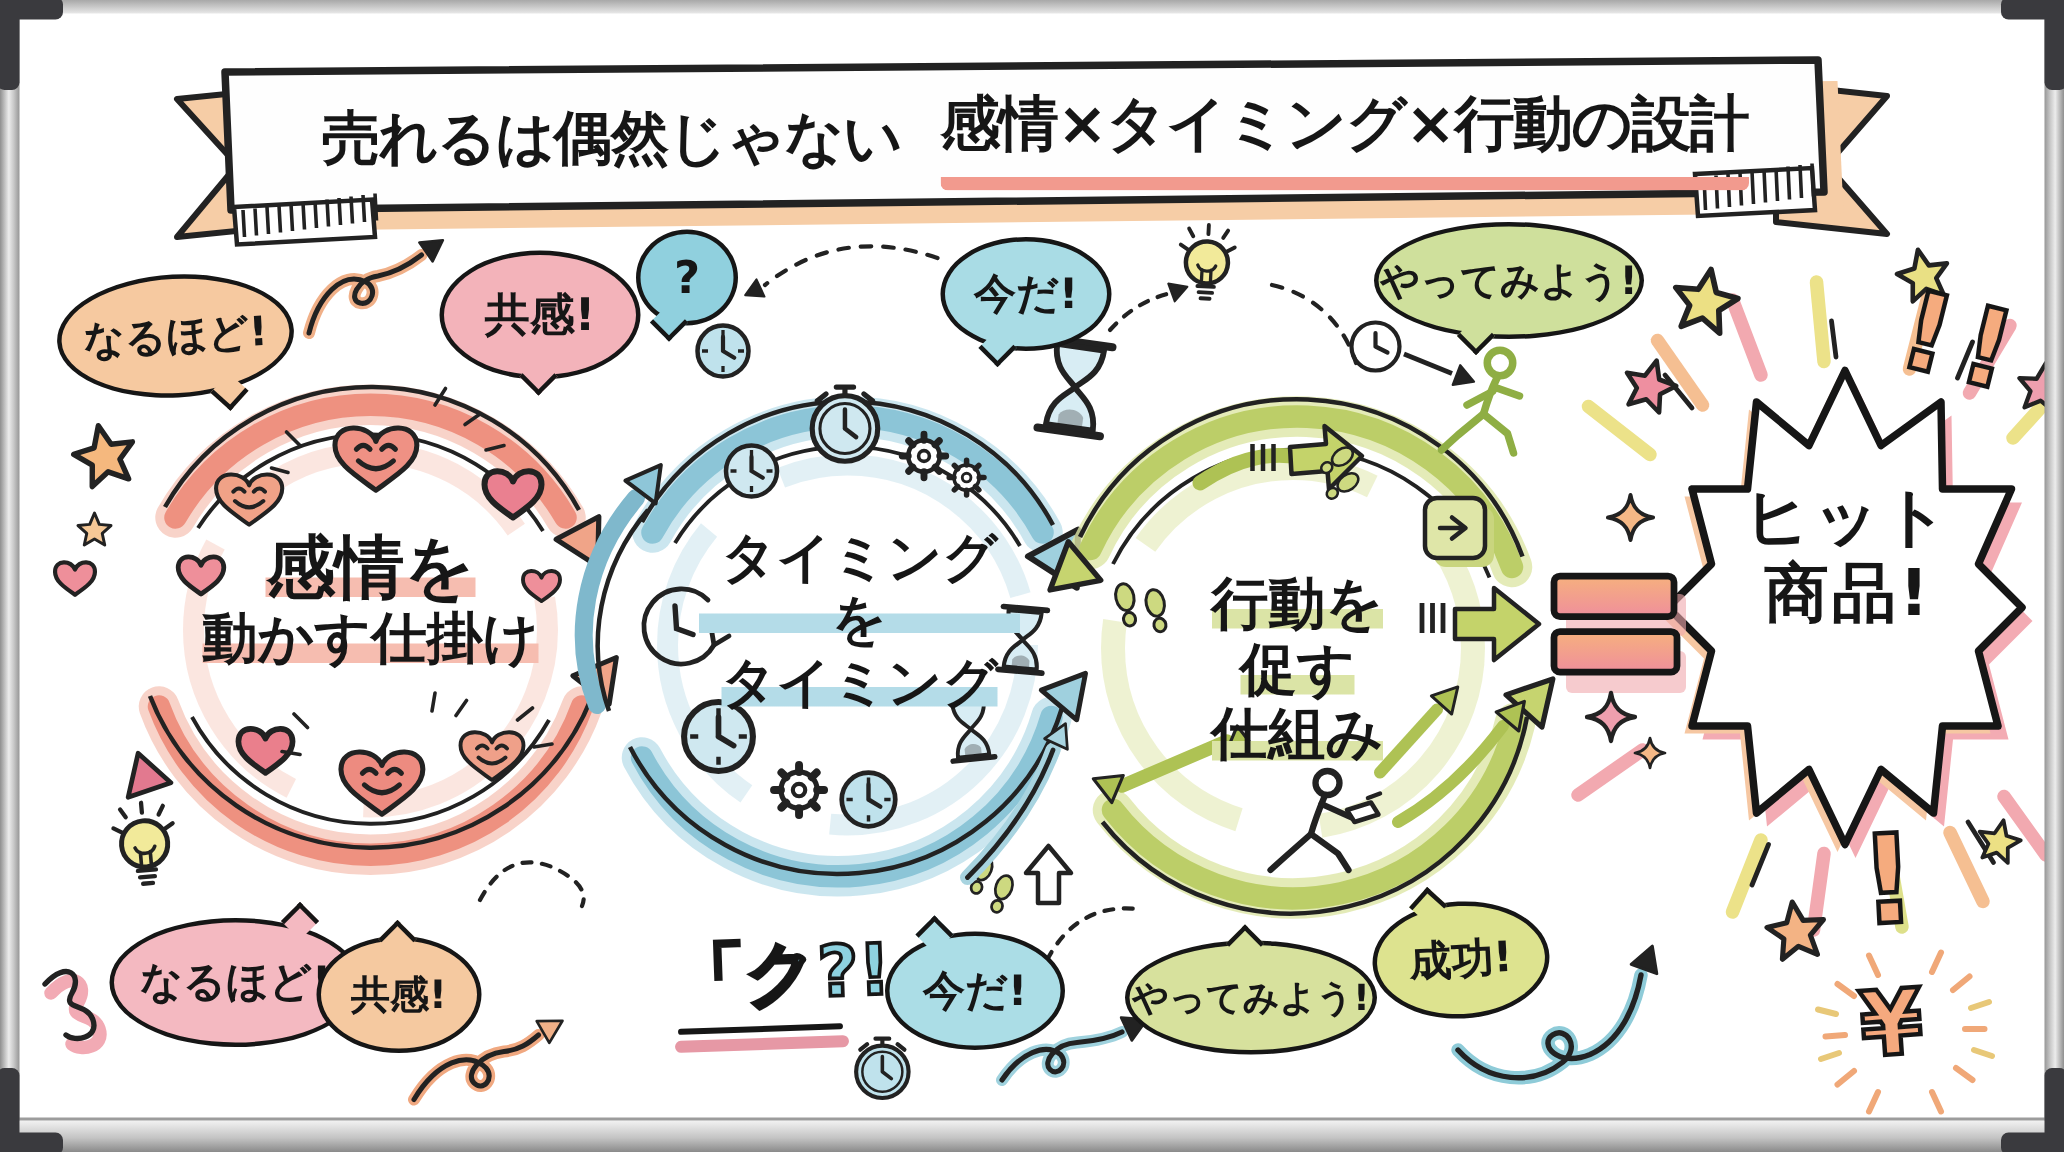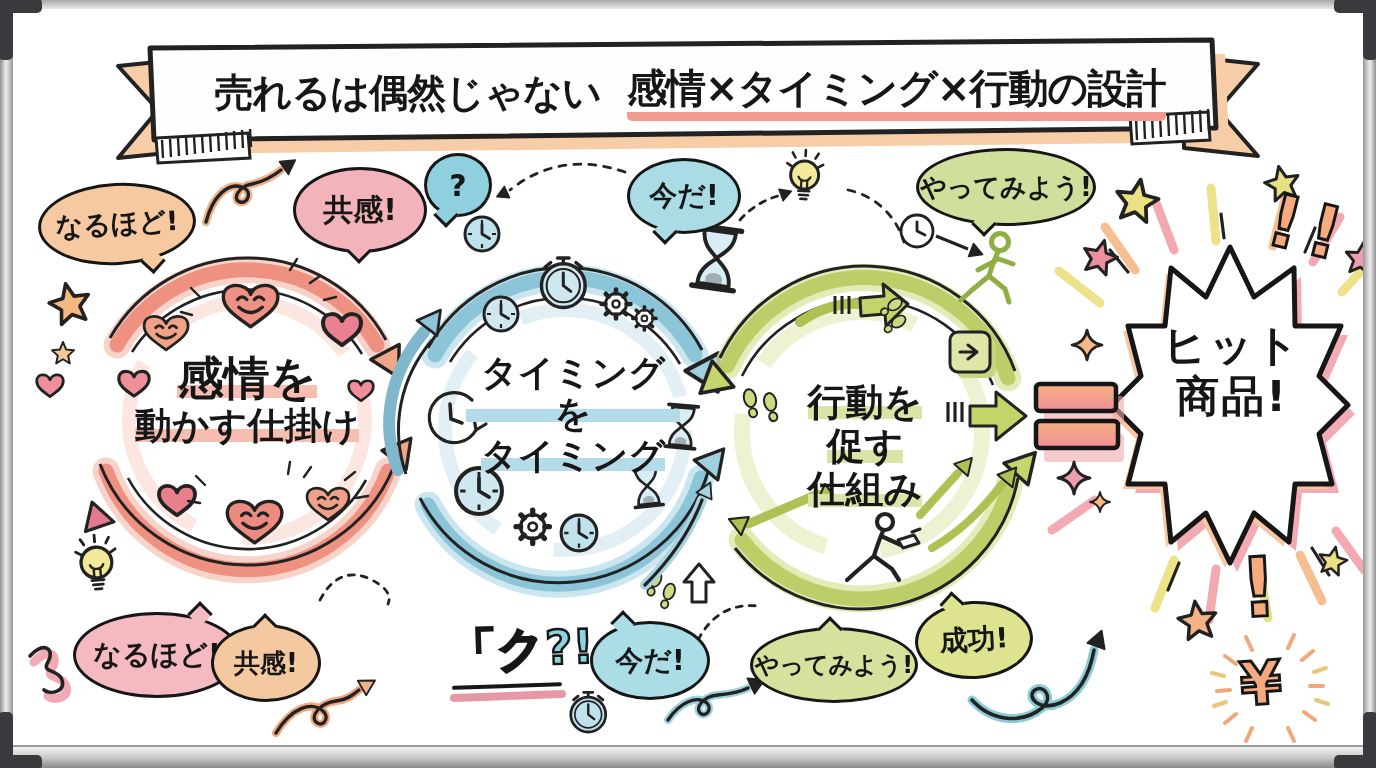--- a/index.html
+++ b/index.html
@@ -3,31 +3,31 @@
 <meta charset="utf-8">
 <style>
   html,body{margin:0;padding:0;background:#dcdcdc;}
   #board{position:relative;width:1376px;height:768px;background:#ffffff;overflow:hidden;
          font-family:"DejaVu Sans","Liberation Sans",sans-serif;color:#161616;}
   #art{position:absolute;left:0;top:0;z-index:1;}
   .ov{position:absolute;z-index:5;font-weight:900;line-height:1.15;}
   
   #banner-text{left:168px;top:56px;width:1044px;height:74px;display:flex;align-items:center;justify-content:center;gap:26px;white-space:nowrap;}
   #banner-text .plain{font-size:39px;letter-spacing:-1px;}
-  #banner-text .hl{font-size:40px;letter-spacing:-1px;border-bottom:9px solid #f29a8e;border-radius:5px;padding-bottom:1px;text-align:right;}
+  #banner-text .hl{font-size:40px;letter-spacing:-1px;border-bottom:9px solid #f29a8e;border-radius:5px;padding-bottom:12px;text-align:right;}
   
   .ctitle{text-align:center;}
   .ctitle span{display:inline-block;background-repeat:no-repeat;background-position:0 82%;background-size:100% 13px;}
   .mk-pink span{background-image:linear-gradient(#f6bdb0,#f6bdb0);}
   .mk-blue span{background-image:linear-gradient(#b4dce8,#b4dce8);}
   .mk-green span{background-image:linear-gradient(#dbe4a6,#dbe4a6);}
   #title-emotion{left:118px;top:352px;width:258px;}
   #title-emotion .l1{font-size:46px;} #title-emotion .l2{font-size:37px;}
   #title-timing{left:466px;top:352px;width:214px;}
-  #title-timing span{font-size:36px;}
+  #title-timing span{font-size:36px;font-family:Liberation Serif, serif;}
   #title-action{left:792px;top:354px;width:146px;margin-top:27px;}
   #title-action span{font-size:38px;}
   
   .bubble{position:absolute;z-index:5;border:3.5px solid #161616;border-radius:50%;display:flex;align-items:center;justify-content:center;font-weight:900;white-space:nowrap;}
   .tail{position:absolute;width:15px;height:15px;background:inherit;}
   .tail-b{bottom:-10px;transform:rotate(45deg);border-right:3.5px solid #161616;border-bottom:3.5px solid #161616;}
   .tail-t{top:-10px;transform:rotate(-135deg);border-right:3.5px solid #161616;border-bottom:3.5px solid #161616;}
   
   #burst-text{left:1138px;top:320px;width:188px;text-align:center;font-size:43px;letter-spacing:2px;line-height:1.18;}
   

